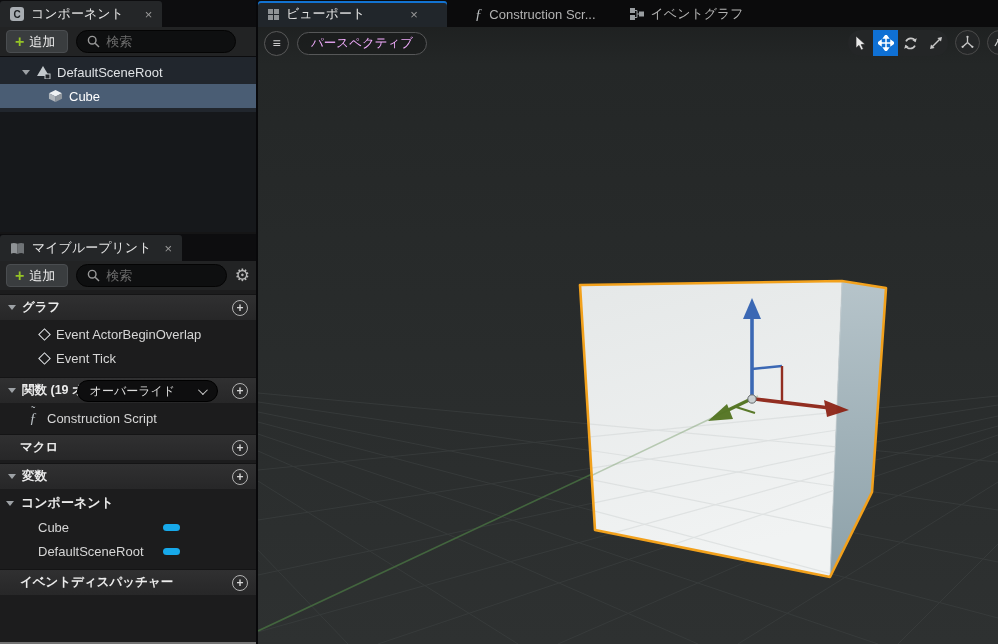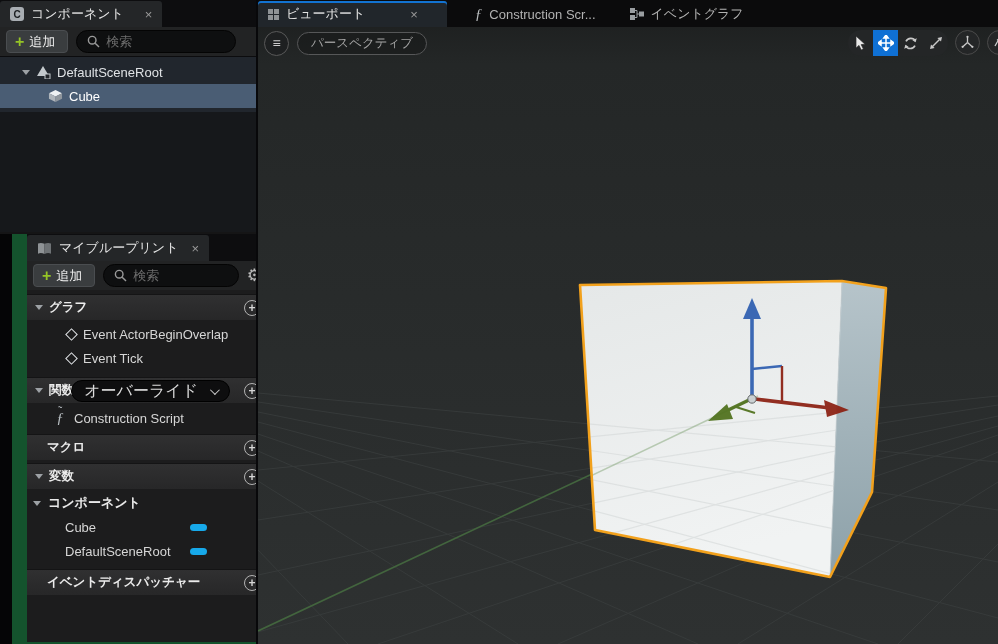--- a/index.html
+++ b/index.html
@@ -31,53 +31,53 @@
 
   
   .tree { height:176px; background:#16181b; border-top:1px solid #0c0c0e; }
   .tree-rows { background:#21262d; padding:3px 0 4px 0; }
   .trow { height:24px; display:flex; align-items:center; gap:6px; color:#dfe2e5; font-size:13px; }
   .trow.sel { background:#4a5d74; color:#ffffff; }
   .tri { width:0; height:0; border-left:4px solid transparent; border-right:4px solid transparent;
          border-top:5px solid #9da1a5; display:inline-block; }
 
   
-  .panel-bottom { position:absolute; left:12px; top:234px; width:256px; height:410px; background:#14532d;padding-left:15px; }
+  .panel-bottom { position:absolute; left:0; top:234px; width:256px; height:410px; background:#737373; }
   .mb-list { background:#1c1c1d; height:352px; overflow:hidden; }
   .sec-hdr { height:26px; background:linear-gradient(#303031,#272728); display:flex; align-items:center;
              gap:6px; padding:0 8px; color:#ececec; font-weight:700; font-size:12.5px; position:relative;
              border-top:1px solid #141415; }
   .sec-hdr .plusc { margin-left:auto; }
   .plusc { width:16px; height:16px; border:1px solid #b2b2b2; border-radius:50%; color:#d6d6d6;
            display:inline-flex; align-items:center; justify-content:center; font-size:12px; line-height:1; }
   .mrow { height:24px; display:flex; align-items:center; gap:7px; color:#d6d6d6; font-size:13px; }
   .diamond { width:9px; height:9px; border:1.5px solid #e2e5e8; transform:rotate(45deg); display:inline-block; }
   .pill { width:17px; height:7px; border-radius:4px; background:#17a9ea; display:inline-block; }
   .fn-ic { position:relative; color:#b9bfc3; font-family:"Liberation Serif","DejaVu Serif",serif;
            font-style:italic; font-size:15px; line-height:1; width:14px; text-align:center; }
   .fn-ic .tld { position:absolute; top:-7px; left:5px; font-size:13px; font-style:normal; color:#b9bfc3; }
   .ovr-btn { position:absolute; right:38px; top:2px; height:22px; background:#0e0e0f; border:1px solid #000;
-             border-radius:12px; color:#dcdcdc; font-weight:400; font-size:16px; display:flex;
-             align-items:center; gap:12px; padding:0 12px; }
+             border-radius:12px; color:#dcdcdc; font-weight:400; font-size:12px; display:flex;
+             align-items:center; gap:23px; padding:0 12px; }
   .chev { width:7px; height:7px; border-right:1.6px solid #c9c9c9; border-bottom:1.6px solid #c9c9c9;
           transform:rotate(45deg) translateY(-2px); display:inline-block; }
   .gap2 { height:2px; background:#151516; }
 
   
   .vp { position:absolute; left:258px; top:0; width:740px; height:644px; overflow:hidden; }
   .vp-scene { position:absolute; left:0; top:0; }
   .vp-tabbar { position:absolute; left:0; top:0; width:740px; height:27px; background:#0b0b0c;
                display:flex; align-items:stretch; z-index:3; }
   .vp-tools { position:absolute; left:0; top:30px; width:740px; height:26px; z-index:3;
               display:flex; align-items:center; }
   .circle-btn { width:25px; height:25px; border-radius:50%; border:1px solid #595959; background:#1e2021;
                 color:#cccccc; display:inline-flex; align-items:center; justify-content:center;
                 font-size:14px; margin-left:6px; }
   .pill-btn { height:23px; border:1px solid #565758; border-radius:12px; background:rgba(24,25,25,.55);
-              color:#a3a3a3; font-size:12.5px; display:inline-flex; align-items:center;
+              color:#f0abfc; font-size:12.5px; display:inline-flex; align-items:center;
               padding:0 13px; margin-left:8px; font-family:inherit; }
   .xf-group { position:absolute; right:50px; top:0; height:26px; background:#242627; border-radius:13px;
               display:flex; overflow:hidden; }
   .xf-btn { width:25px; height:26px; display:flex; align-items:center; justify-content:center; }
   .xf-btn.active { background:#0f70d4; }
   .mini-ic { display:inline-grid; grid-template-columns:5px 5px; grid-template-rows:5px 5px; gap:1px; }
   .mini-ic i { background:#8f9396; display:block; }
   .comp-badge { width:14px; height:14px; background:#a8adb2; color:#1a1d20; border-radius:3px;
                 font-size:10px; font-weight:700; display:inline-flex; align-items:center; justify-content:center; }
   .ghost .fnic-tab { color:#b8bcbe; font-family:"Liberation Serif","DejaVu Serif",serif; font-style:italic; font-size:15px; }

